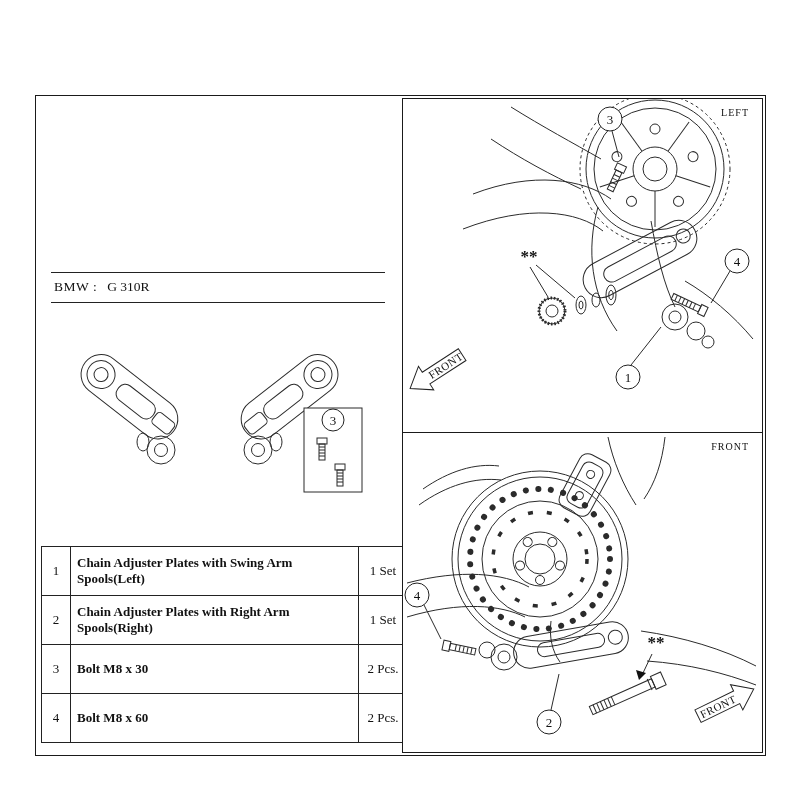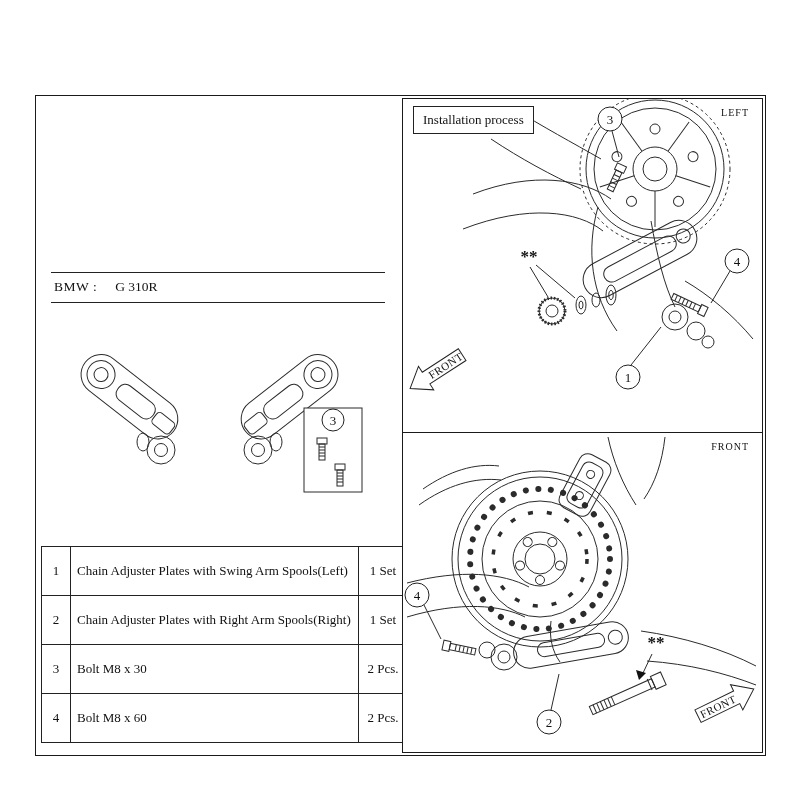--- a/index.html
+++ b/index.html
@@ -3,27 +3,27 @@
 <meta charset="utf-8">
 <style>
   html,body{margin:0;padding:0;background:#fff;}
   body{width:800px;height:800px;position:relative;font-family:"Liberation Serif",serif;color:#111;}
   .frame{position:absolute;left:35px;top:95px;width:729px;height:659px;border:1px solid #1a1a1a;background:#fff;}
 
   
   .left-panel{position:absolute;left:0;top:0;bottom:0;width:366px;}
   .model-block{position:absolute;left:15px;top:176px;width:331px;border-top:1px solid #222;border-bottom:1px solid #222;padding:6px 0 7px 3px;font-size:13.5px;}
   .brand{font-weight:normal;letter-spacing:.5px;}
-  .model{margin-left:18px;}
+  .model{margin-left:10px;}
   .parts-art{position:absolute;left:20px;top:224px;}
   .note{position:absolute;left:7px;top:414px;font-size:14.5px;}
   .parts-table{position:absolute;left:5px;top:450px;border-collapse:collapse;table-layout:fixed;width:351px;}
   .parts-table td{border:1px solid #222;font-size:13px;height:48px;padding:0;}
   .c-no{width:28px;text-align:center;}
-  .c-desc{width:275px;padding:0 6px !important;}
+  .c-desc{width:275px;padding:0 6px !important;font-weight:bold;}
   .c-qty{width:48px;text-align:center;margin-left:44px;}
 
   
   .right-panel{position:absolute;top:2px;right:2px;width:359px;height:653px;border:1px solid #1a1a1a;background:#fff;}
   .install-top{position:absolute;top:0;left:0;right:0;height:333px;border-bottom:1px solid #1a1a1a;}
   .install-bottom{position:absolute;top:334px;left:0;right:0;bottom:0;}
   .title-box{position:absolute;left:10px;top:7px;border:1px solid #222;padding:5px 9px;font-size:13px;background:#fff;z-index:2;}
   .side-label{position:absolute;right:13px;top:8px;font-size:10px;letter-spacing:1px;z-index:2;}
   svg.diagram{position:absolute;left:0;top:0;}
 
@@ -115,23 +115,20 @@
           <td class="c-desc">Bolt M8 x 60</td>
           <td class="c-qty">2 Pcs.</td>
         </tr>
       </tbody>
     </table>
   </div>
 
   <div class="right-panel">
 
     <div class="install-top">
-      <div class="title-box">
-        <span>Installation process</span>
-      </div>
       <div class="side-label">LEFT</div>
 
       <svg class="diagram" width="357" height="332" viewBox="0 0 357 332">
         <g class="sk" transform="translate(252,70)">
           <circle r="75" stroke-dasharray="3 3"></circle>
           <circle r="69"></circle>
           <circle r="61"></circle>
           <circle r="22"></circle>
           <circle r="12"></circle>
           <line y1="22" y2="58"></line>

